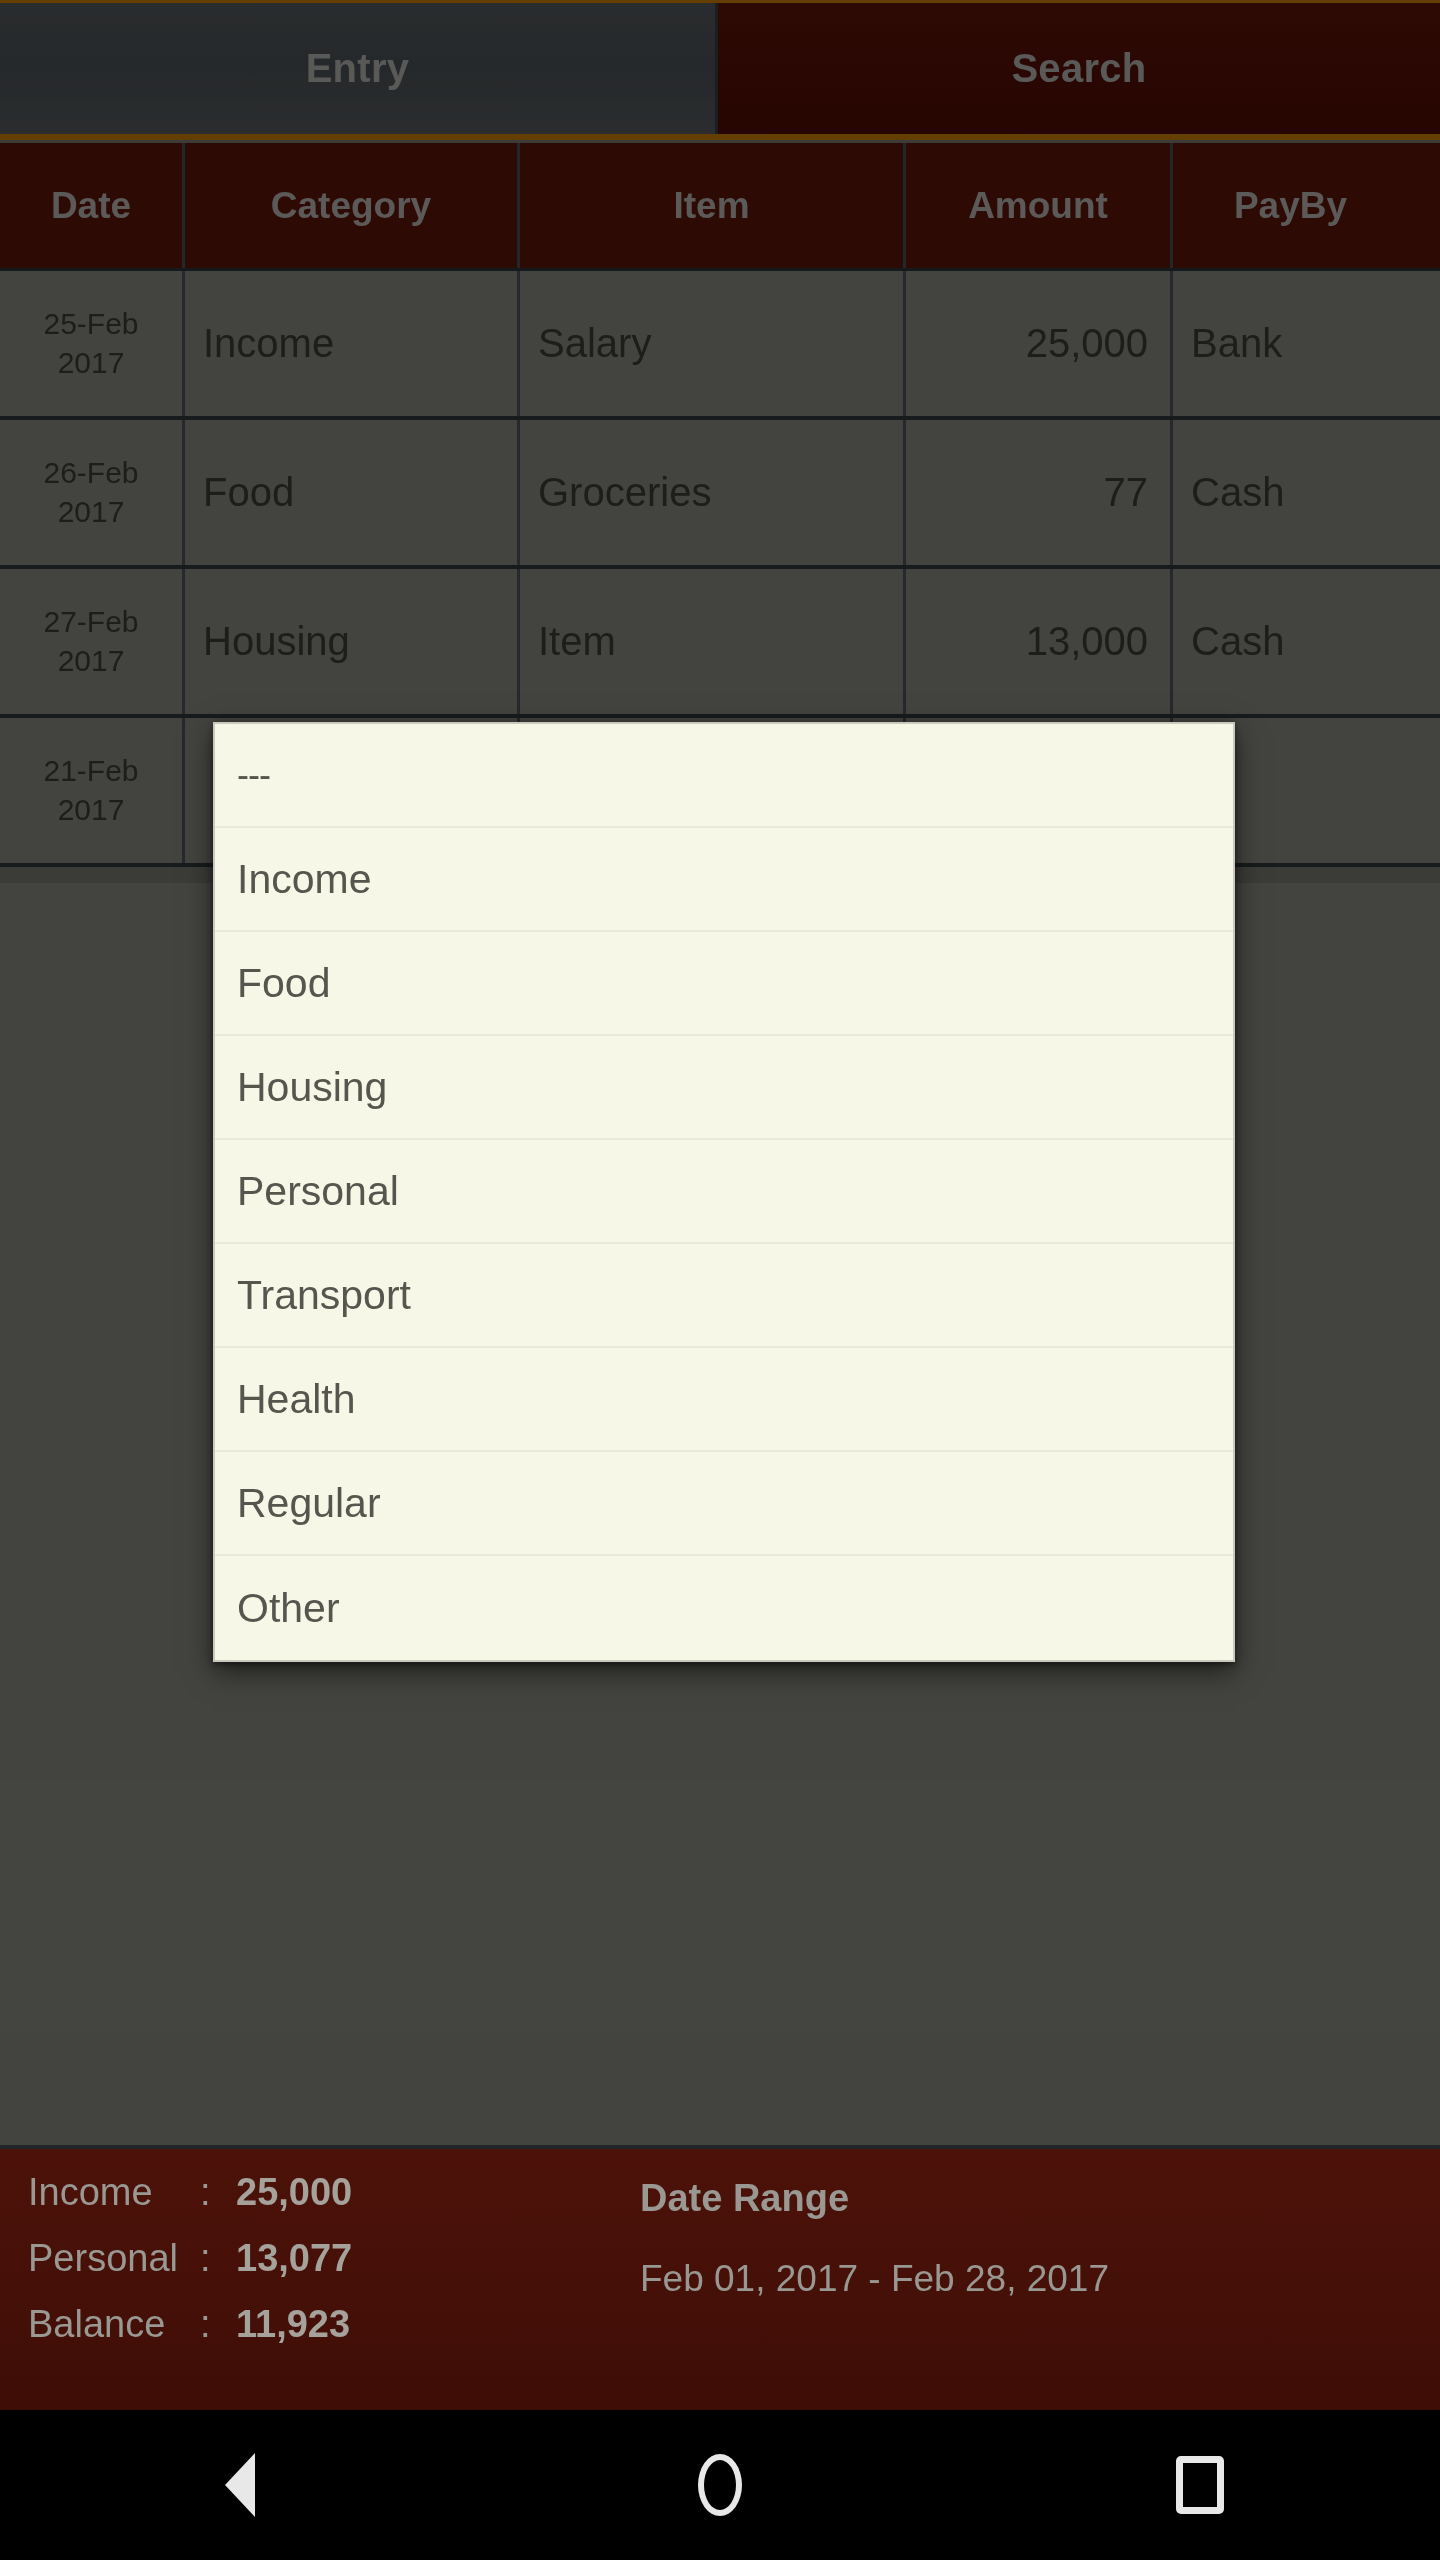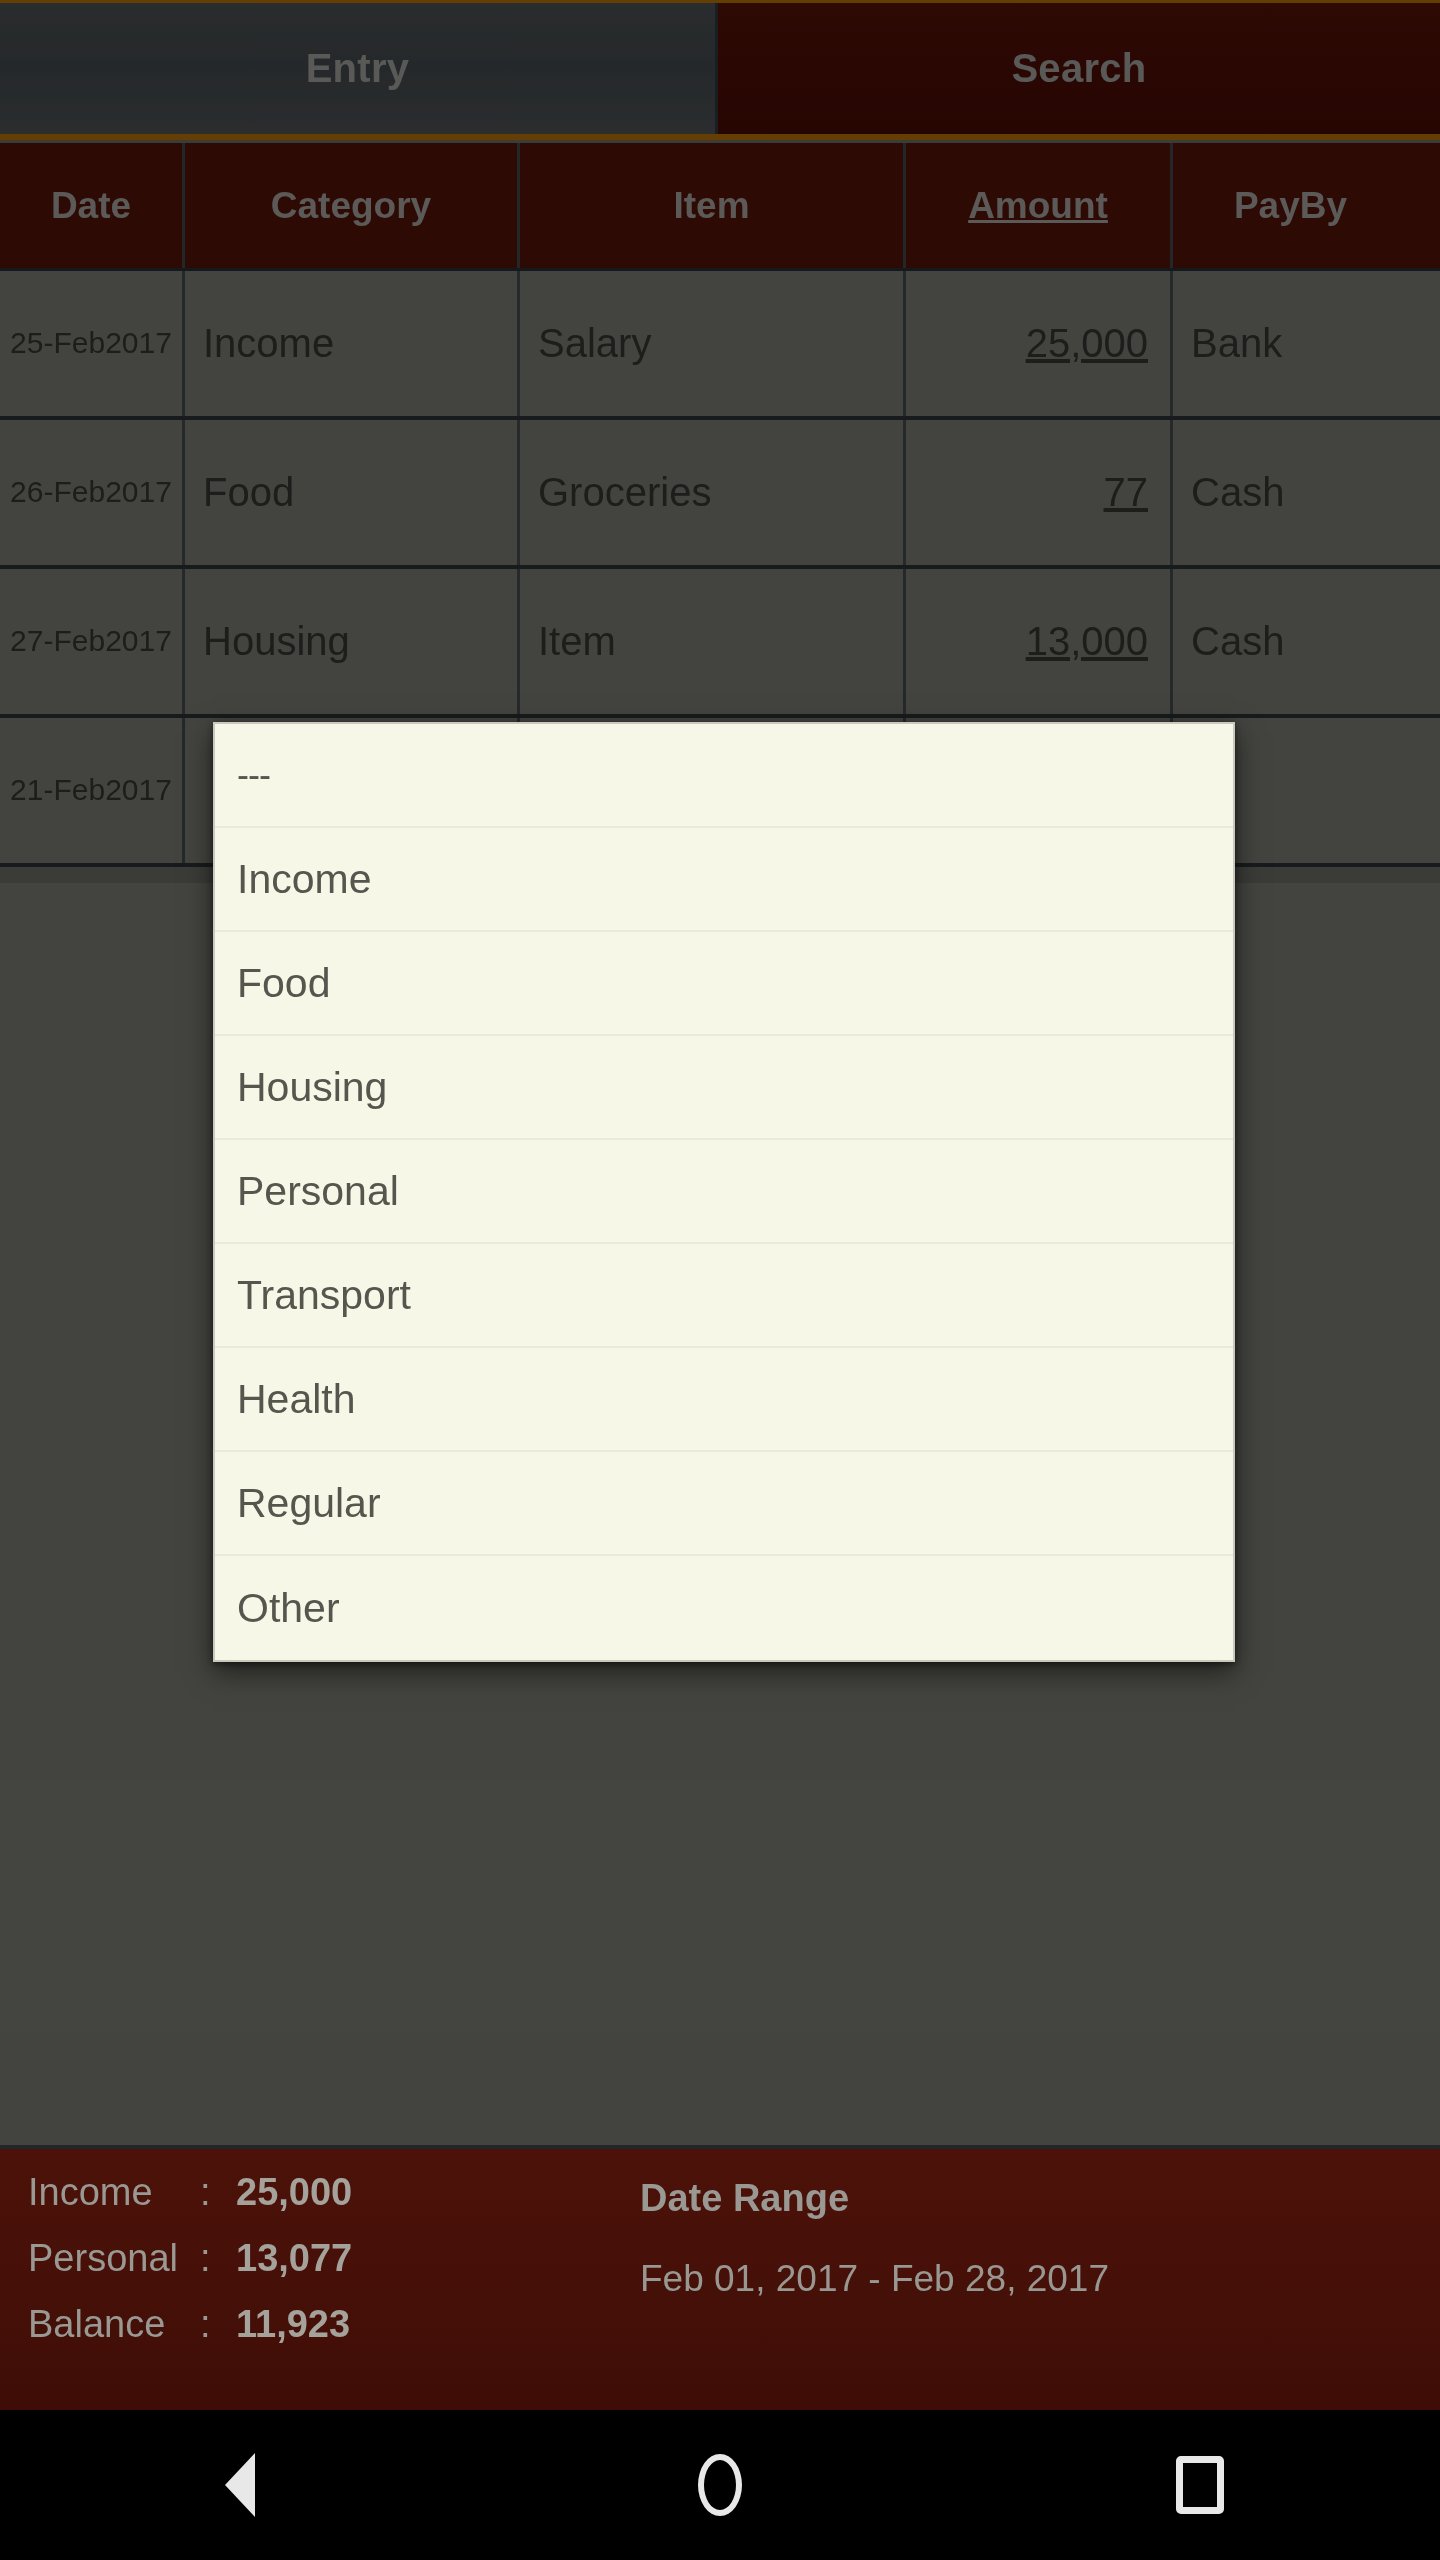--- a/index.html
+++ b/index.html
@@ -69,21 +69,21 @@
     font-size: 37px;
     font-weight: bold;
     color: #908f8c;
     border-right: 3px solid #3a3f42;
   }
   .th:last-child { border-right: none; }
 
   .c-date   { width: 185px; }
   .c-cat    { width: 335px; }
   .c-item   { width: 386px; }
-  .c-amt    { width: 267px; text-decoration: underline; }
+  .c-amt    { width: 267px; }
   .c-pay    { width: 235px; }
 
   
   .rows {
     position: absolute;
     left: 0; top: 271px;
     width: 1440px;
   }
   .row {
     display: flex;
@@ -95,21 +95,21 @@
     height: 100%;
     display: flex;
     align-items: center;
     font-size: 40px;
     color: #2e2f2c;
     border-right: 3px solid #3c4144;
     padding: 0 18px;
   }
   .cell:last-child { border-right: none; }
   .cell.date {
-    flex-direction: row;
+    flex-direction: column;
     justify-content: center;
     align-items: center;
     font-size: 30px;
     line-height: 1.28;
     padding: 4px 6px;
   }
   .cell.num { justify-content: flex-end; padding-right: 22px; }
 
   
   .scrim {

